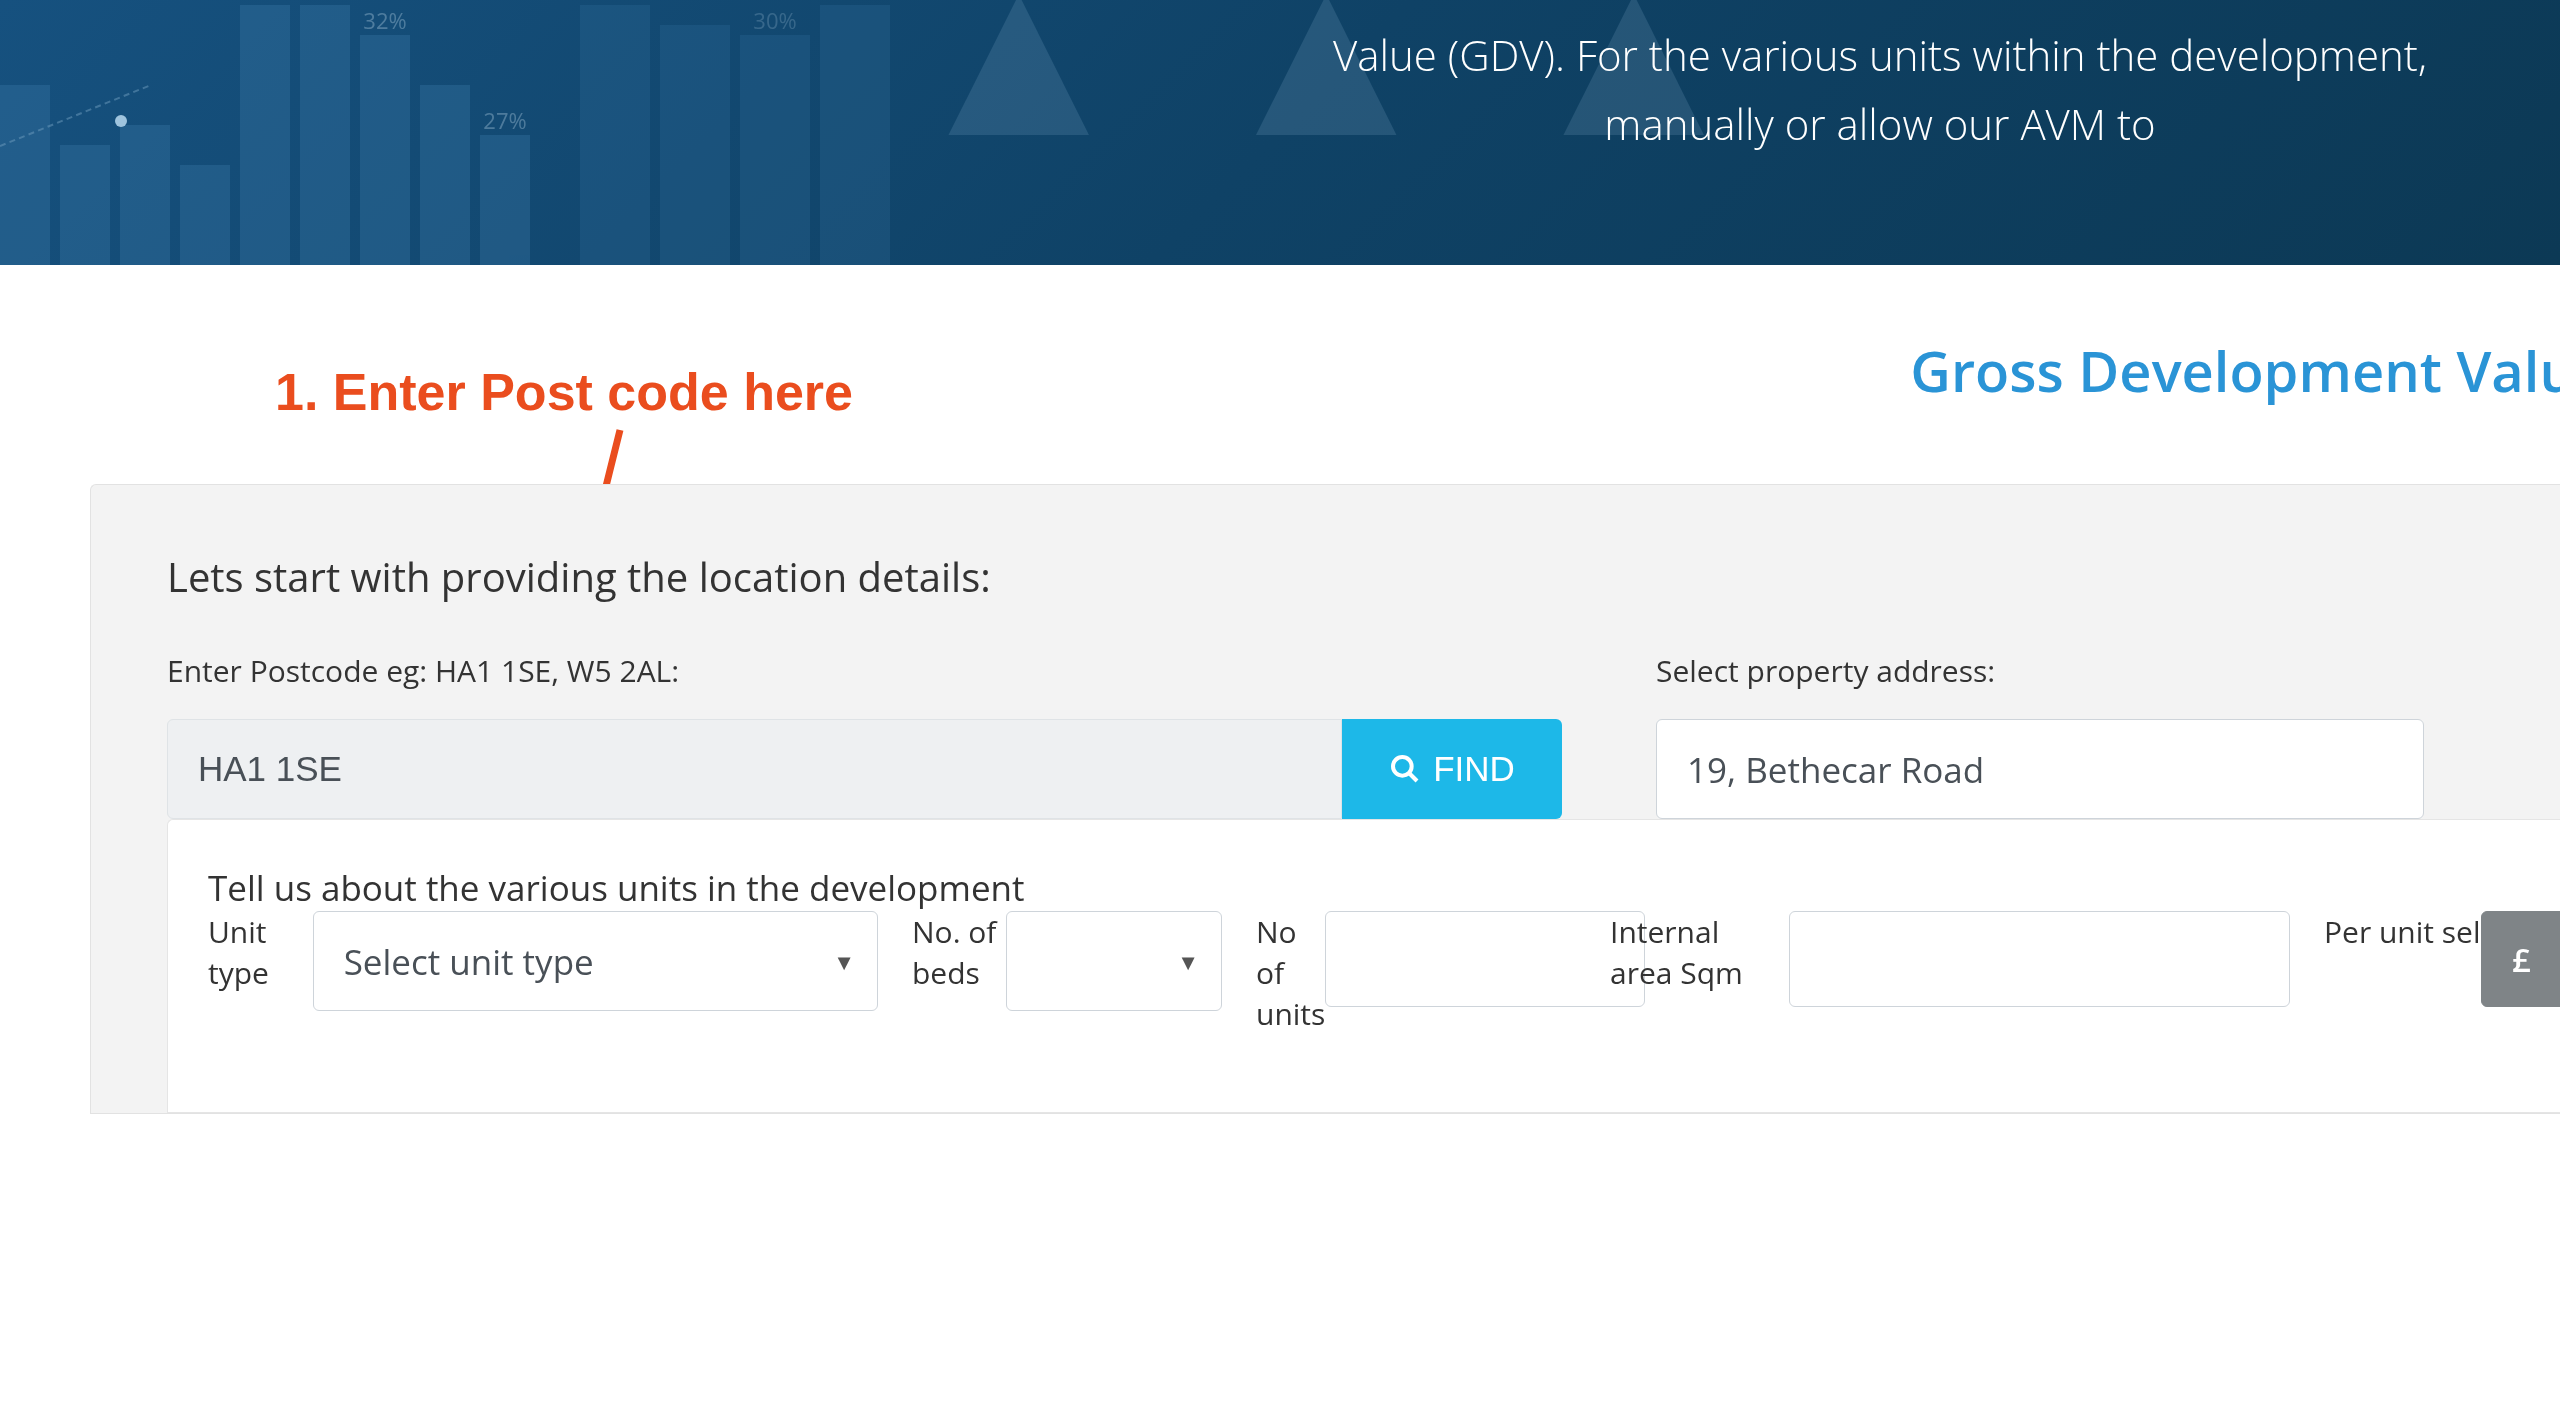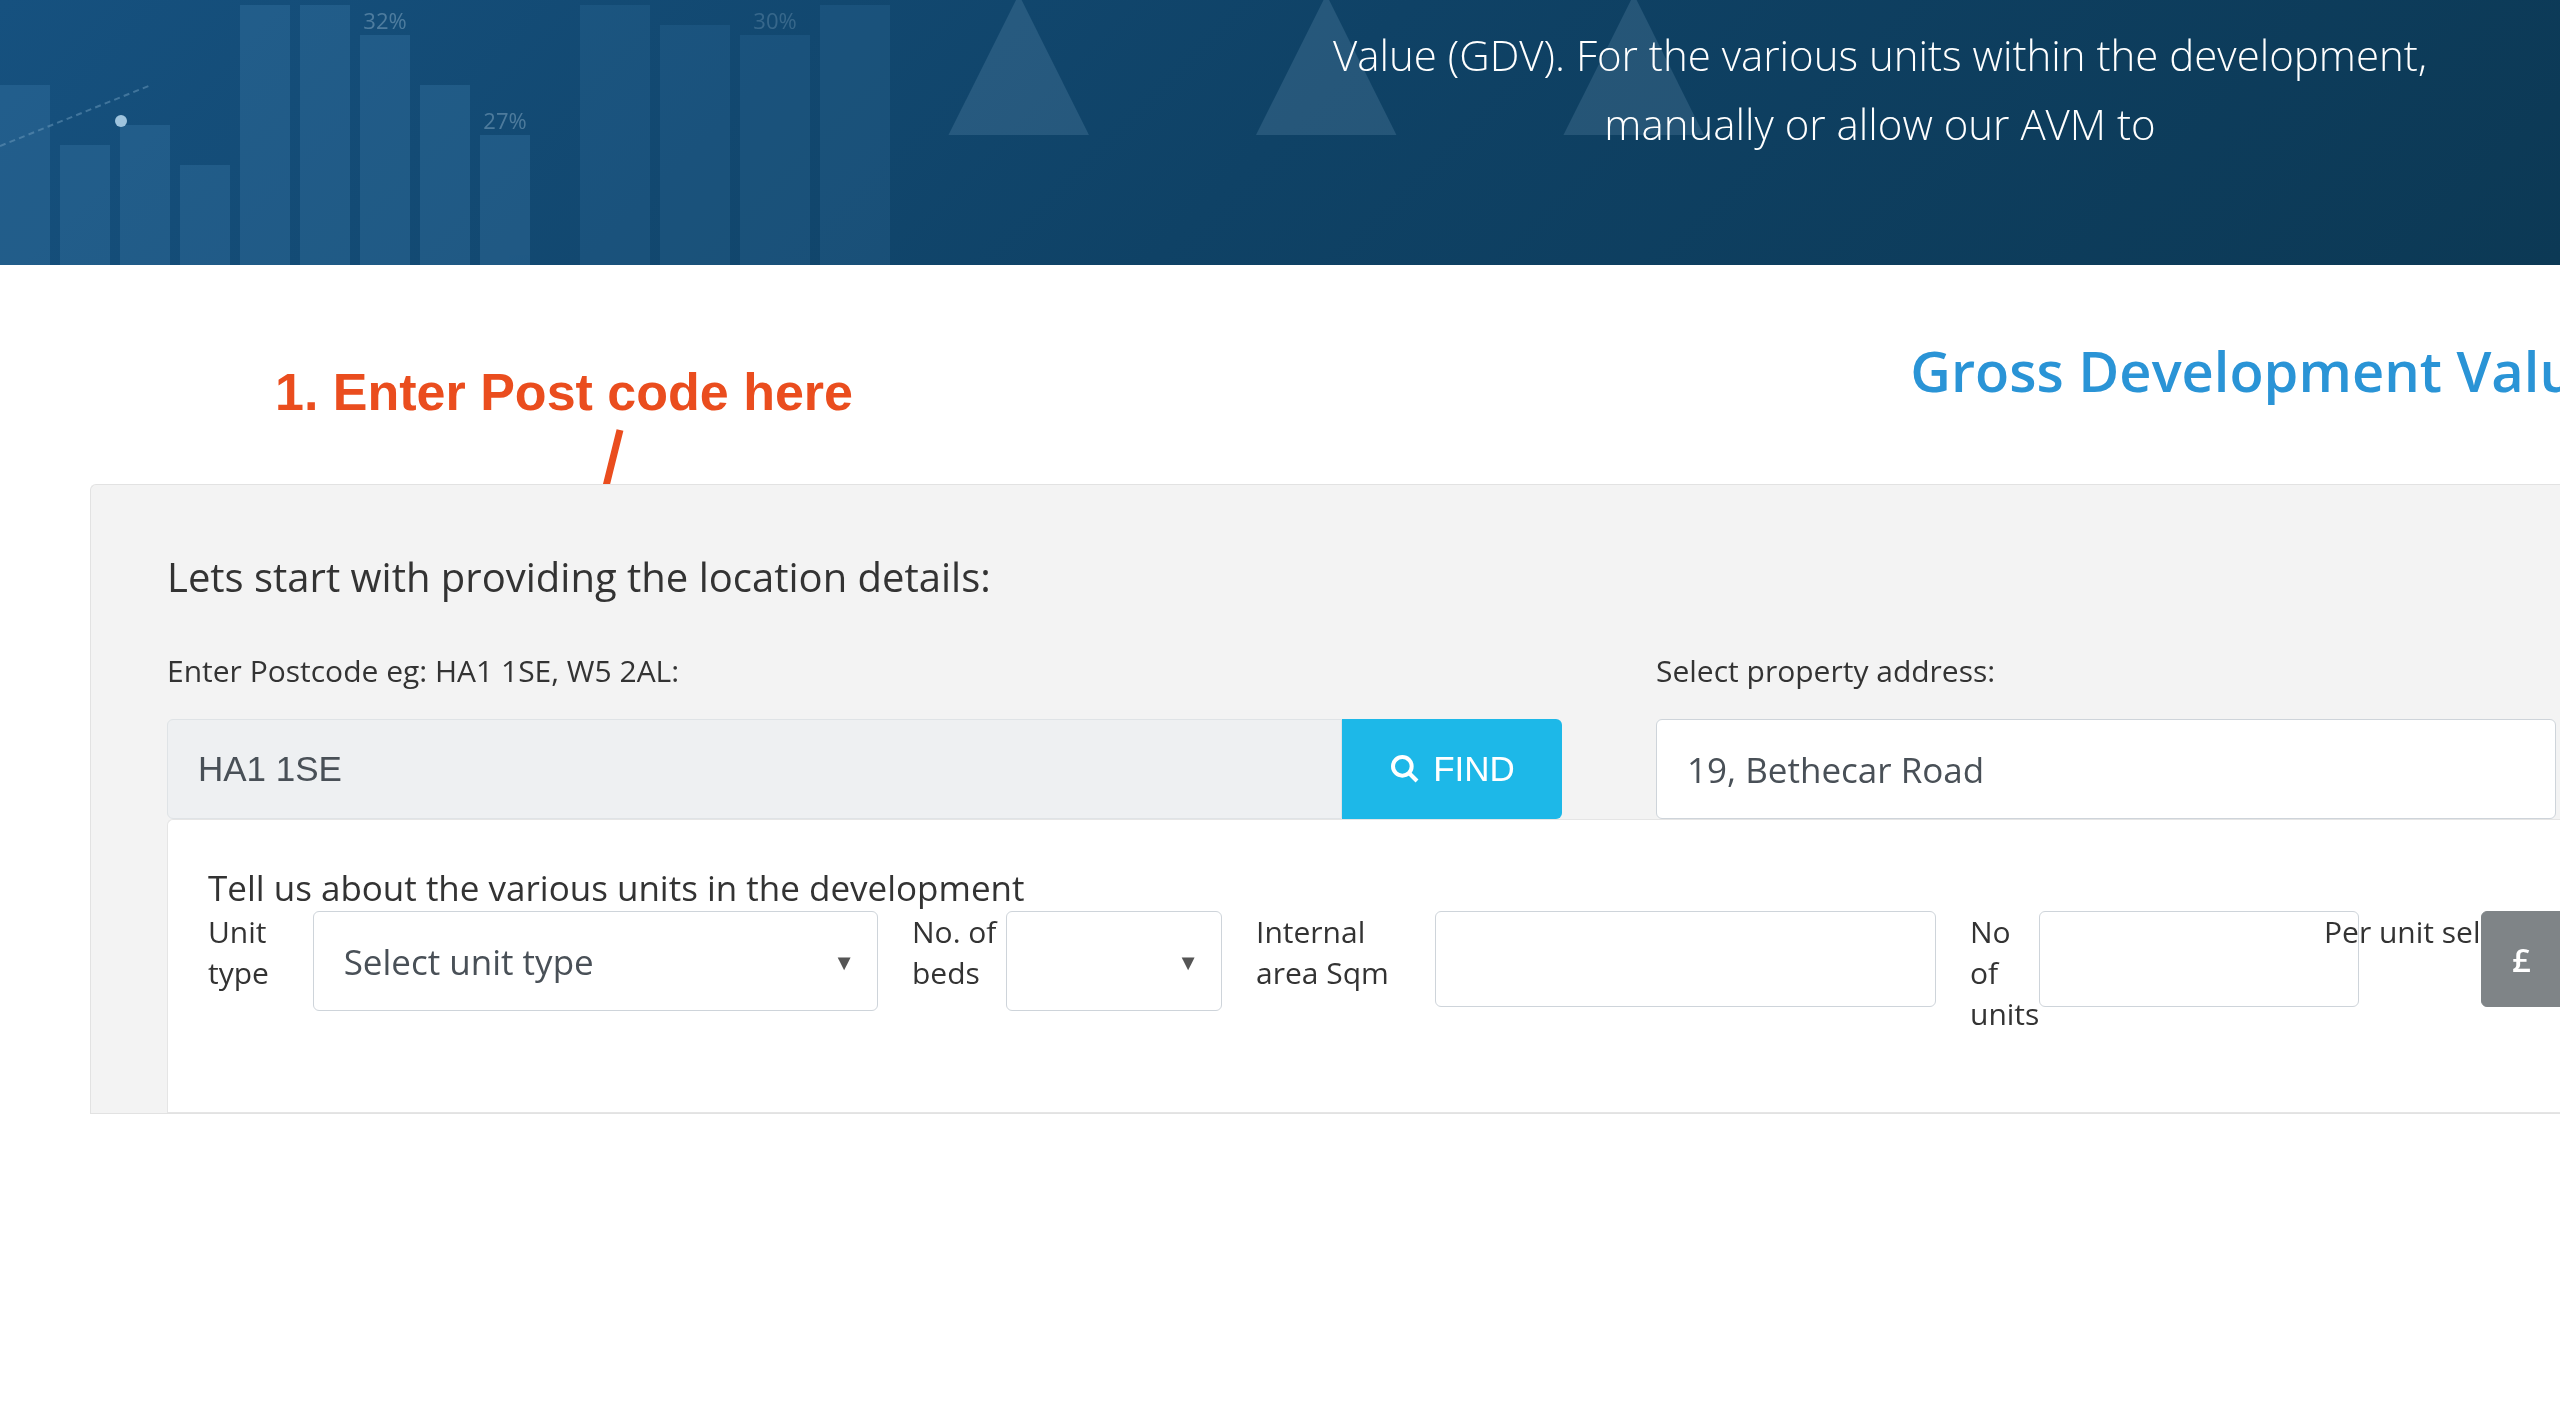--- a/index.html
+++ b/index.html
@@ -205,21 +205,21 @@
     border-radius: 6px;
     padding: 0 50px 0 30px;
     font-size: 35px;
     color: #495057;
     display:flex;
     align-items:center;
     position:relative;
     min-width: 200px;
     cursor:pointer;
   }
-  .select-like.addr { width: 900px; }
+  .select-like.addr { width: 768px; }
   .select-like .chev {
     position:absolute;
     right:22px;
     top:50%;
     transform:translateY(-50%);
     color:#555;
     font-size:22px;
   }
 
   
@@ -374,28 +374,28 @@
         </div>
       </div>
 
       <div class="units-col" style="width:310px">
         <div class="units-label">No. of beds</div>
         <div class="select-like" style="width:310px">
           <span class="chev">▼</span>
         </div>
       </div>
 
+      <div class="units-col" style="width:320px">
+        <div class="units-label">No of units</div>
+        <input class="units-input" style="width: 320px;" type="text">
+      </div>
+
       <div class="units-col" style="width:680px">
         <div class="units-label">Internal area Sqm</div>
         <input class="units-input" style="width: 680px;" type="text">
-      </div>
-
-      <div class="units-col" style="width:320px">
-        <div class="units-label">No of units</div>
-        <input class="units-input" style="width: 320px;" type="text">
       </div>
 
       <div class="units-col" style="width:240px">
         <div class="units-label" style="white-space:nowrap">Per unit sel</div>
         <div class="price-wrap">
           <div class="price-prefix">£</div>
           <input class="price-input" type="text" value="0" style="">
         </div>
       </div>
     </div>

